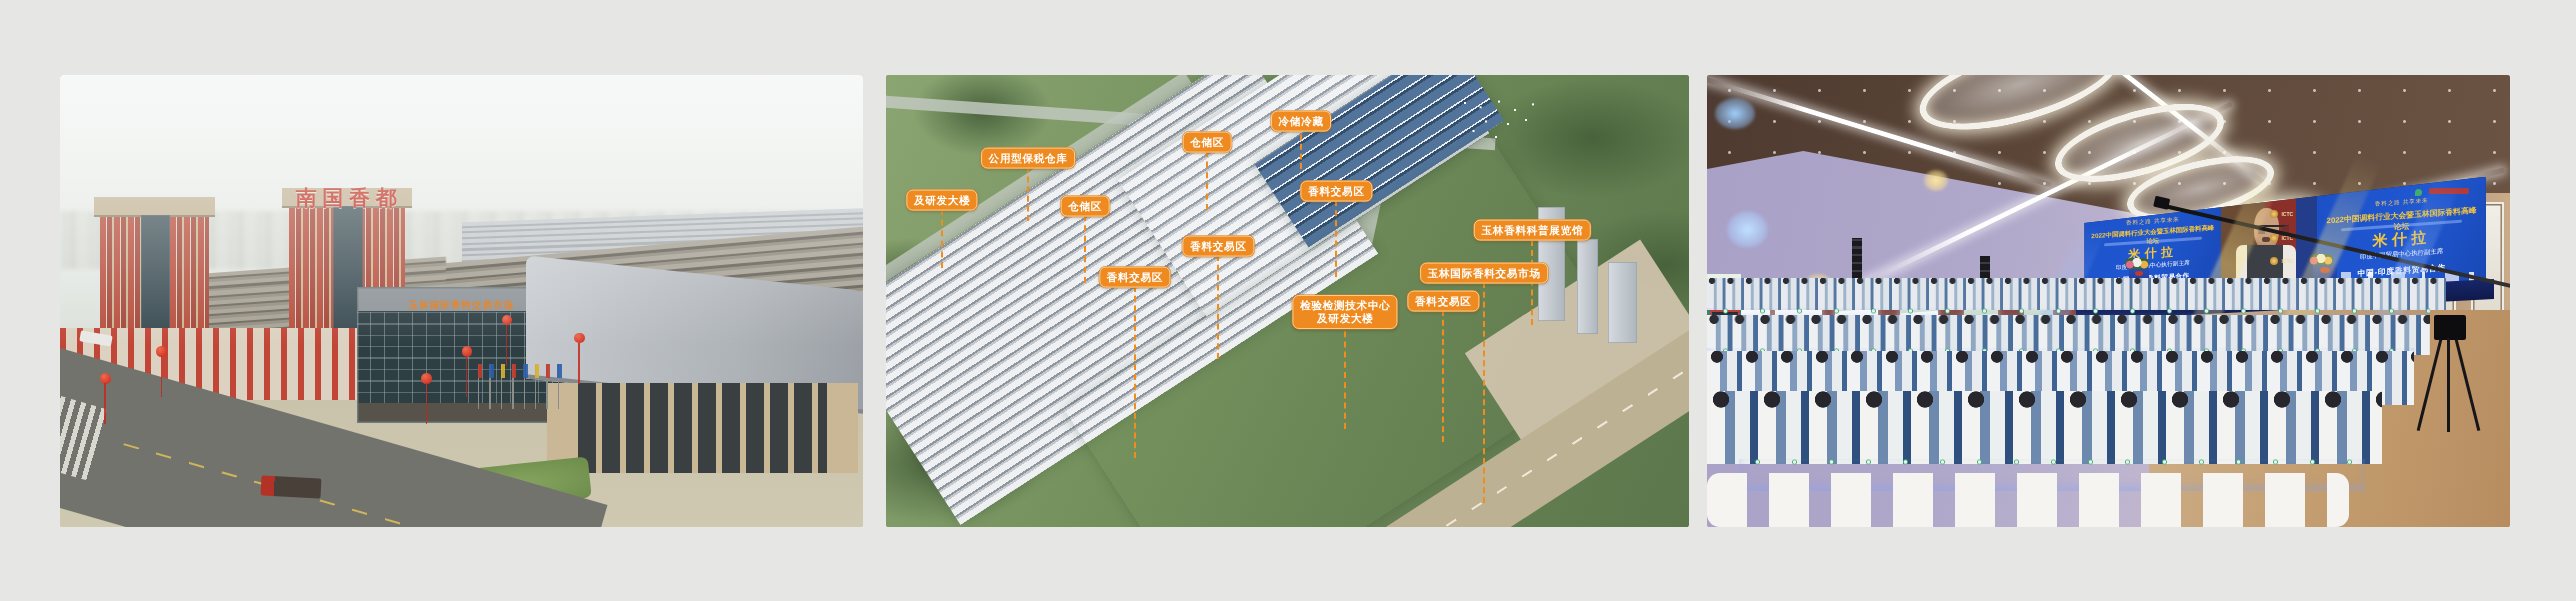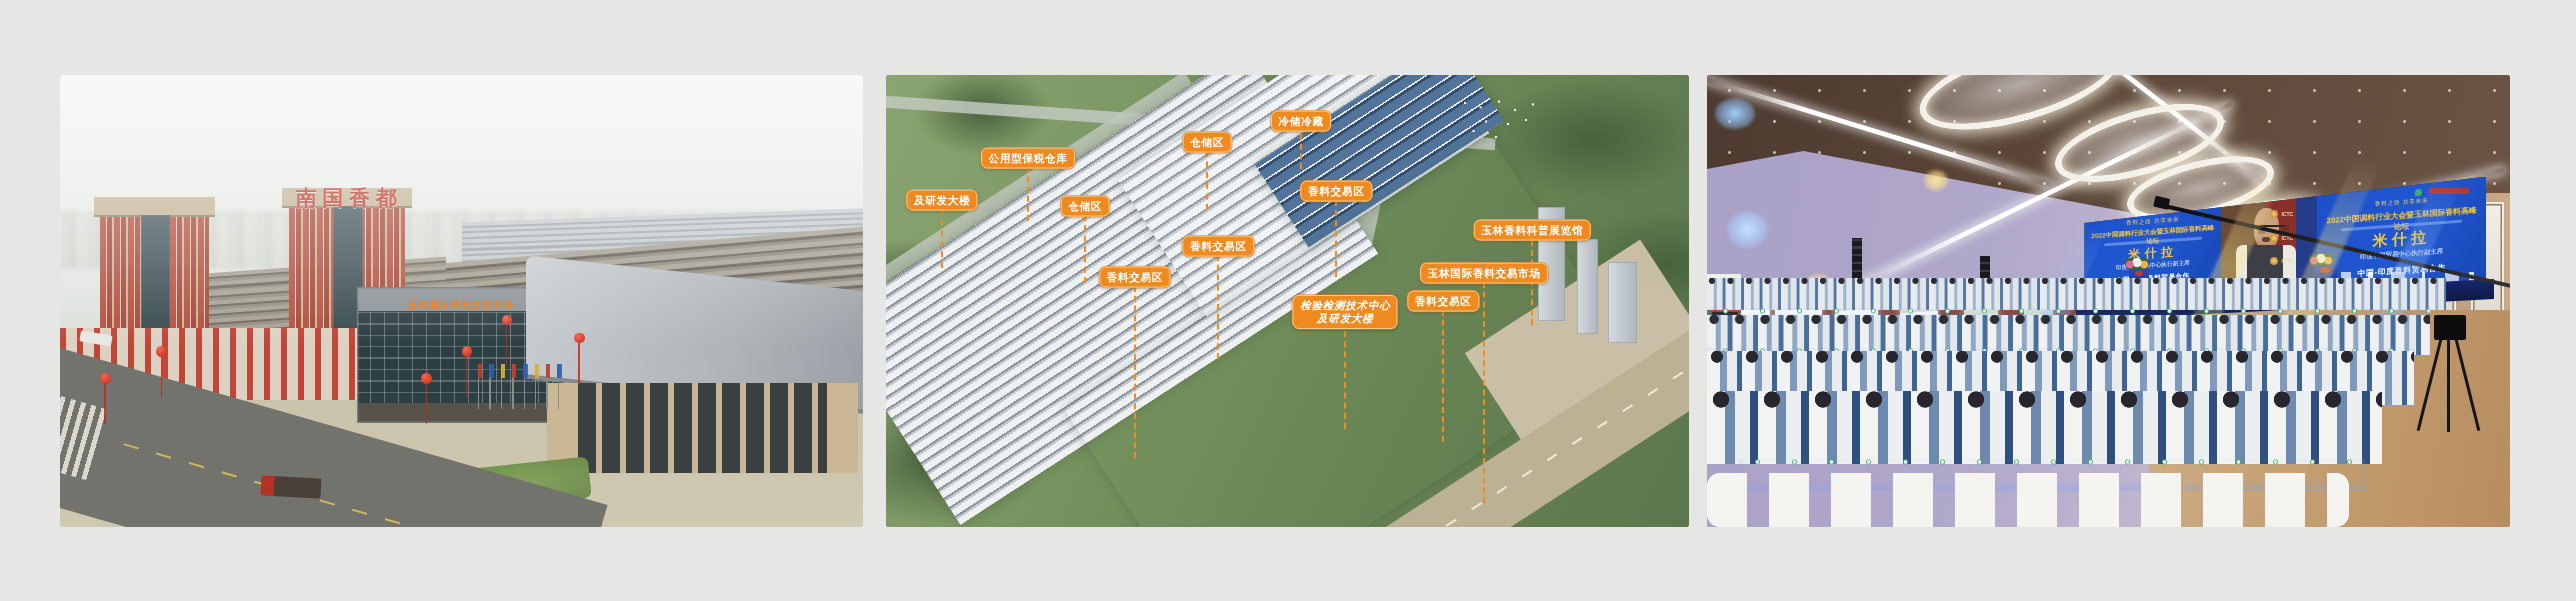--- a/index.html
+++ b/index.html
@@ -200,21 +200,21 @@
         <div class="map-label" style="left: 40%; top: 14.8%;">仓储区</div>
         <div class="map-line" style="left: 51.7%; top: 8.8%; height: 12%;"></div>
         <div class="map-label" style="left: 51.7%; top: 6.8%; margin-top: 15px;">冷储冷藏</div>
         <div class="map-line" style="left: 56.1%; top: 27.6%; height: 17%;"></div>
         <div class="map-label" style="left: 56.1%; top: 25.6%;">香料交易区</div>
         <div class="map-line" style="left: 41.4%; top: 39.8%; height: 23%;"></div>
         <div class="map-label" style="left: 41.4%; top: 37.8%;">香料交易区</div>
         <div class="map-line" style="left: 31%; top: 46.7%; height: 38%;"></div>
         <div class="map-label" style="left: 31%; top: 44.7%;">香料交易区</div>
         <div class="map-line" style="left: 57.2%; top: 54.4%; height: 24%;"></div>
-        <div class="map-label" style="left: 57.2%; top: 52.4%; font-style: italic;">检验检测技术中心<br>及研发大楼</div>
+        <div class="map-label" style="left: 57.2%; top: 52.4%;">检验检测技术中心<br>及研发大楼</div>
         <div class="map-line" style="left: 69.4%; top: 52.1%; height: 29%;"></div>
         <div class="map-label" style="left: 69.4%; top: 50.1%;">香料交易区</div>
         <div class="map-line" style="left: 74.5%; top: 45.8%; height: 49%;"></div>
         <div class="map-label" style="left: 74.5%; top: 43.8%;">玉林国际香料交易市场</div>
         <div class="map-line" style="left: 80.5%; top: 36.4%; height: 19%;"></div>
         <div class="map-label" style="left: 80.5%; top: 34.4%;">玉林香料科普展览馆</div>
       </div>
   </figure>
 
   <figure class="photo" id="photo-right">

